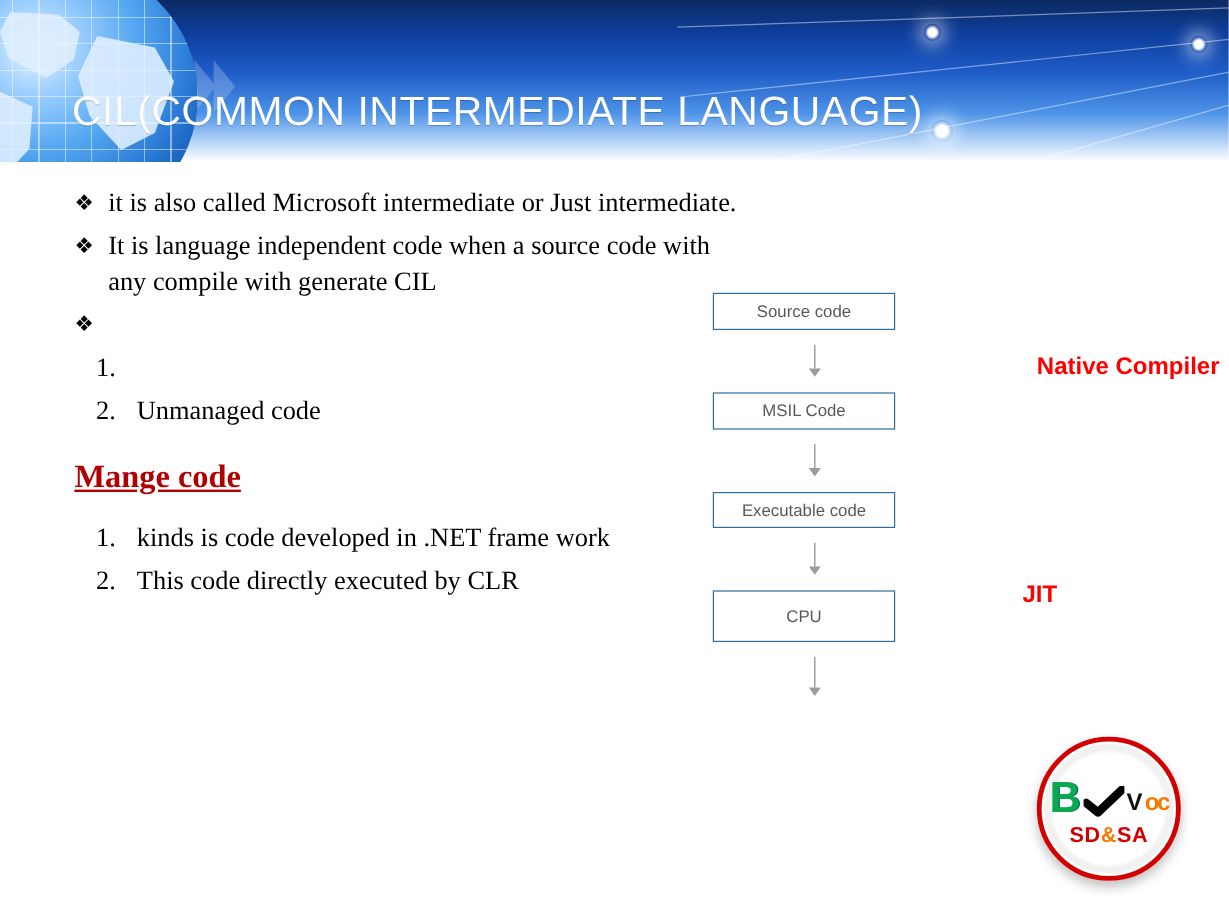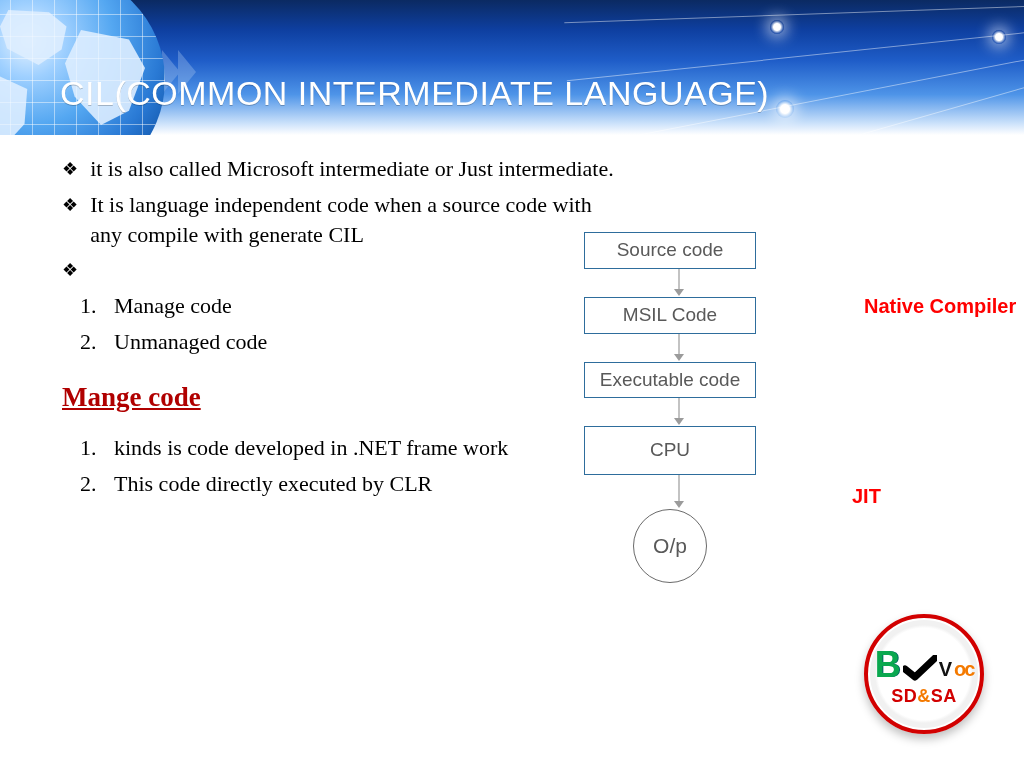--- a/index.html
+++ b/index.html
@@ -84,25 +84,25 @@
     margin: 22px 0 18px 0;
     font-size: 27px; font-weight: bold; color: #b00000;
     text-decoration: underline;
   }
 
   
   .flow {
     position: absolute; left: 530px; top: 232px; width: 280px;
   }
   .box {
-    width: 172px; margin: 0 auto;
+    width: 152px; margin: 12px auto;
     border: 1.5px solid #2e6d9c;
     text-align: center;
     font-family: Arial, Helvetica, sans-serif;
-    font-size: 19px; color: #595959;
+    font-size: 14px; color: #595959;
     padding: 6px 4px; line-height: 1.2;
     background: #fff;
   }
   .arrow-down {
     width: 0; margin: 0 auto;
     position: relative;
   }
   .arrow-down svg { display:block; }
   .op {
     width: 74px; height: 74px; margin: 0 auto;
@@ -172,21 +172,20 @@
   <div class="b">
     <span class="mark">❖</span>
     <span>It is language independent code when a source code with any compile with generate CIL</span>
   </div>
   <div class="b">
     <span class="mark">❖</span>
   </div>
 
   <div class="num">
     <span class="n">1.</span>
-    <span>Manage code</span>
   </div>
   <div class="num">
     <span class="n">2.</span>
     <span>Unmanaged code</span>
   </div>
 
   <div class="section-title">Mange code</div>
 
   <div class="num">
     <span class="n">1.</span>
@@ -220,21 +219,20 @@
     <polygon points="4,20 14,20 9,27" fill="#9b9b9b"></polygon>
       </svg>
   </div>
   <div class="box" style="padding:12px 4px">CPU</div>
   <div class="arrow-down">
     <svg width="18" height="34">
         <line x1="9" y1="0" x2="9" y2="26" stroke="#9b9b9b" stroke-width="1.2"></line>
     <polygon points="4,26 14,26 9,33" fill="#9b9b9b"></polygon>
       </svg>
   </div>
-  <div class="op">O/p</div>
 </div>
 
 <div class="side-red nc">Native Compiler</div>
 <div class="side-red jit">JIT</div>
 
 <div class="badge">
   <div class="row1">
     <span class="B">B</span>
     <span class="tick">
       <svg viewBox="0 0 34 26">

